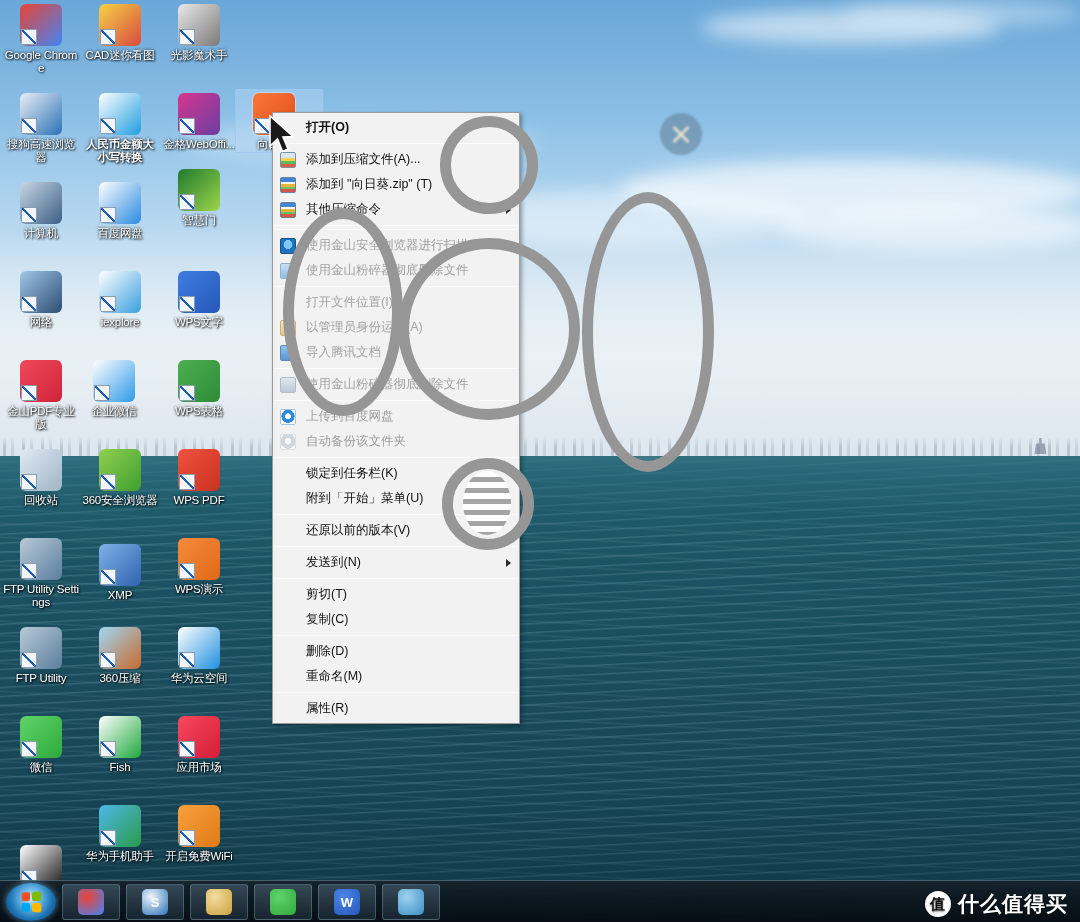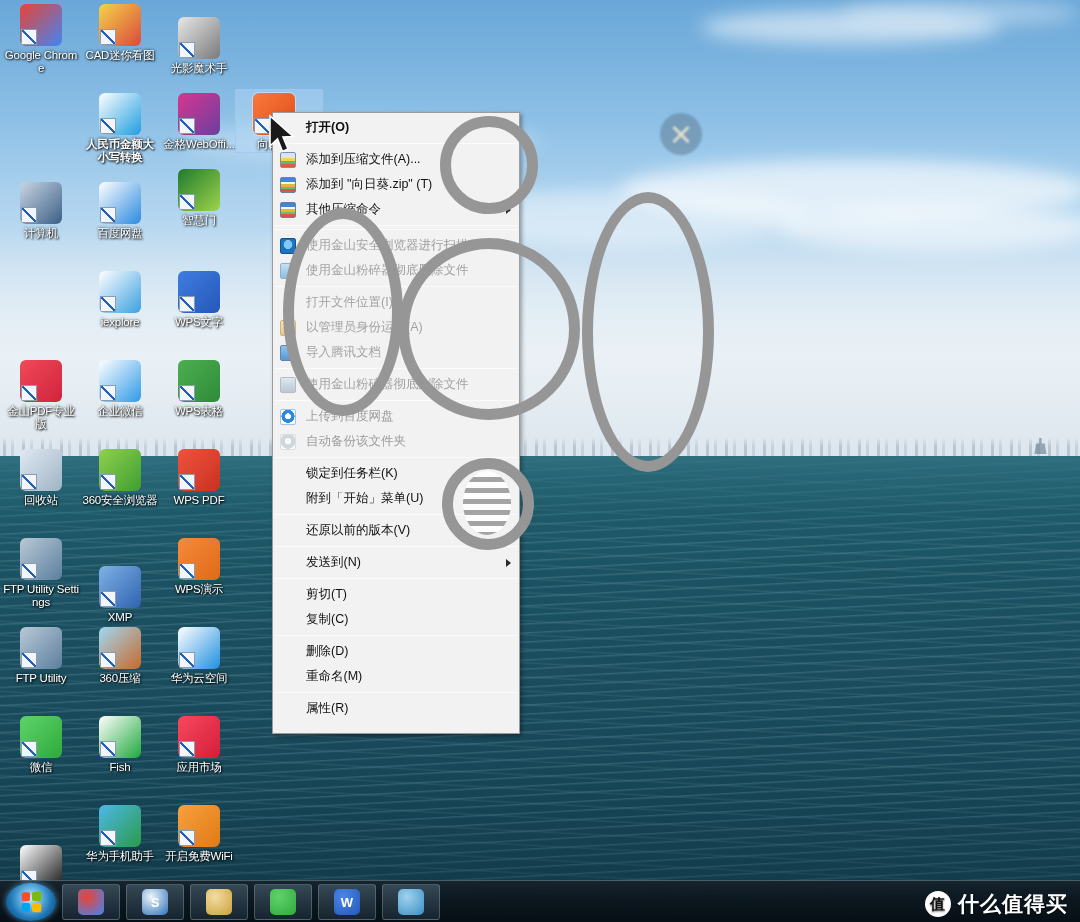--- a/index.html
+++ b/index.html
@@ -149,21 +149,21 @@
   .dicon .glyph, .dicon .lbl { position: relative; z-index: 2; }
 
   
   #ctx {
     position: absolute;
     left: 272px; top: 112px;
     width: 248px;
     background: #f2f2f2;
     border: 1px solid #9a9a9a;
     box-shadow: 2px 2px 4px rgba(0,0,0,.35);
-    padding: 2px 0 12px 0;
+    padding: 2px 0 2px 0;
     font-size: 12.5px;
     color: #101010;
     z-index: 30;
   }
   #ctx .mi {
     position: relative;
     height: 25px;
     line-height: 25px;
     padding-left: 33px;
     white-space: nowrap;
@@ -288,23 +288,27 @@
 
   <div id="icon-grid">
       <div class="dicon" style="left: 81px; top: 4px;">
         <div class="glyph" style="background: linear-gradient(135deg, #f5d347, #d94a3d);"></div>
         <div class="lbl">CAD迷你看图</div>
       </div>
       <div class="dicon" style="left: 2px; top: 4px;">
         <div class="glyph" style="background: linear-gradient(135deg, #ea4335, #4285f4);"></div>
         <div class="lbl">Google Chrome</div>
       </div>
-      <div class="dicon" style="left: 160px; top: 4px; margin-top: 13px;">
+      <div class="dicon" style="left: 160px; top: 4px;">
         <div class="glyph" style="background: linear-gradient(135deg, #e8e8e8, #7a7a7a);"></div>
         <div class="lbl">光影魔术手</div>
+      </div>
+      <div class="dicon" style="left: 2px; top: 93px;">
+        <div class="glyph" style="background: linear-gradient(135deg, #e9eef4, #2c72b8);"></div>
+        <div class="lbl">搜狗高速浏览器</div>
       </div>
       <div class="dicon" style="left: 81px; top: 93px; font-weight: bold;">
         <div class="glyph" style="background: linear-gradient(135deg, #ffffff, #1f9ee0);"></div>
         <div class="lbl">人民币金额大小写转换</div>
       </div>
       <div class="dicon" style="left: 160px; top: 93px;">
         <div class="glyph" style="background: linear-gradient(135deg, #d6368f, #6b3fa0);"></div>
         <div class="lbl">金格WebOffi...</div>
       </div>
       <div class="dicon" style="left: 2px; top: 182px;">
@@ -312,33 +316,37 @@
         <div class="lbl">计算机</div>
       </div>
       <div class="dicon" style="left: 81px; top: 182px;">
         <div class="glyph" style="background: linear-gradient(135deg, #ffffff, #2c8ae0);"></div>
         <div class="lbl">百度网盘</div>
       </div>
       <div class="dicon" style="left: 160px; top: 169px;">
         <div class="glyph" style="background: linear-gradient(135deg, #1f7a2e, #9ed44a);"></div>
         <div class="lbl">智慧门</div>
       </div>
+      <div class="dicon" style="left: 2px; top: 271px;">
+        <div class="glyph" style="background: linear-gradient(135deg, #9fc6e8, #2e4d73);"></div>
+        <div class="lbl">网络</div>
+      </div>
       <div class="dicon" style="left: 81px; top: 271px;">
         <div class="glyph" style="background: linear-gradient(135deg, #ffffff, #3aa0e0);"></div>
         <div class="lbl">iexplore</div>
       </div>
       <div class="dicon" style="left: 160px; top: 271px;">
         <div class="glyph" style="background: linear-gradient(135deg, #3f7de0, #2558b8);"></div>
         <div class="lbl">WPS文字</div>
       </div>
       <div class="dicon" style="left: 2px; top: 360px;">
         <div class="glyph" style="background: linear-gradient(135deg, #f04a5a, #d0233a);"></div>
         <div class="lbl">金山PDF专业版</div>
       </div>
-      <div class="dicon" style="left: 81px; top: 360px;">
+      <div class="dicon" style="left: 75px; top: 360px;">
         <div class="glyph" style="background: linear-gradient(135deg, #ffffff, #2f9ae8);"></div>
         <div class="lbl">企业微信</div>
       </div>
       <div class="dicon" style="left: 160px; top: 360px;">
         <div class="glyph" style="background: linear-gradient(135deg, #4caf50, #2e8b38);"></div>
         <div class="lbl">WPS表格</div>
       </div>
       <div class="dicon" style="left: 2px; top: 449px;">
         <div class="glyph" style="background: linear-gradient(135deg, #dfe9f2, #9fb4c6);"></div>
         <div class="lbl">回收站</div>
@@ -348,21 +356,21 @@
         <div class="lbl">360安全浏览器</div>
       </div>
       <div class="dicon" style="left: 160px; top: 449px;">
         <div class="glyph" style="background: linear-gradient(135deg, #f0523f, #c8321f);"></div>
         <div class="lbl">WPS PDF</div>
       </div>
       <div class="dicon" style="left: 2px; top: 538px;">
         <div class="glyph" style="background: linear-gradient(135deg, #b9c9d6, #5b7f9e);"></div>
         <div class="lbl">FTP Utility Settings</div>
       </div>
-      <div class="dicon" style="left: 81px; top: 566px;">
+      <div class="dicon" style="left: 81px; top: 544px;">
         <div class="glyph" style="background: linear-gradient(135deg, #7fb2e5, #2f63b0);"></div>
         <div class="lbl">XMP</div>
       </div>
       <div class="dicon" style="left: 160px; top: 538px;">
         <div class="glyph" style="background: linear-gradient(135deg, #f58a3c, #e06a18);"></div>
         <div class="lbl">WPS演示</div>
       </div>
       <div class="dicon" style="left: 2px; top: 627px;">
         <div class="glyph" style="background: linear-gradient(135deg, #b9c9d6, #5b7f9e);"></div>
         <div class="lbl">FTP Utility</div>

